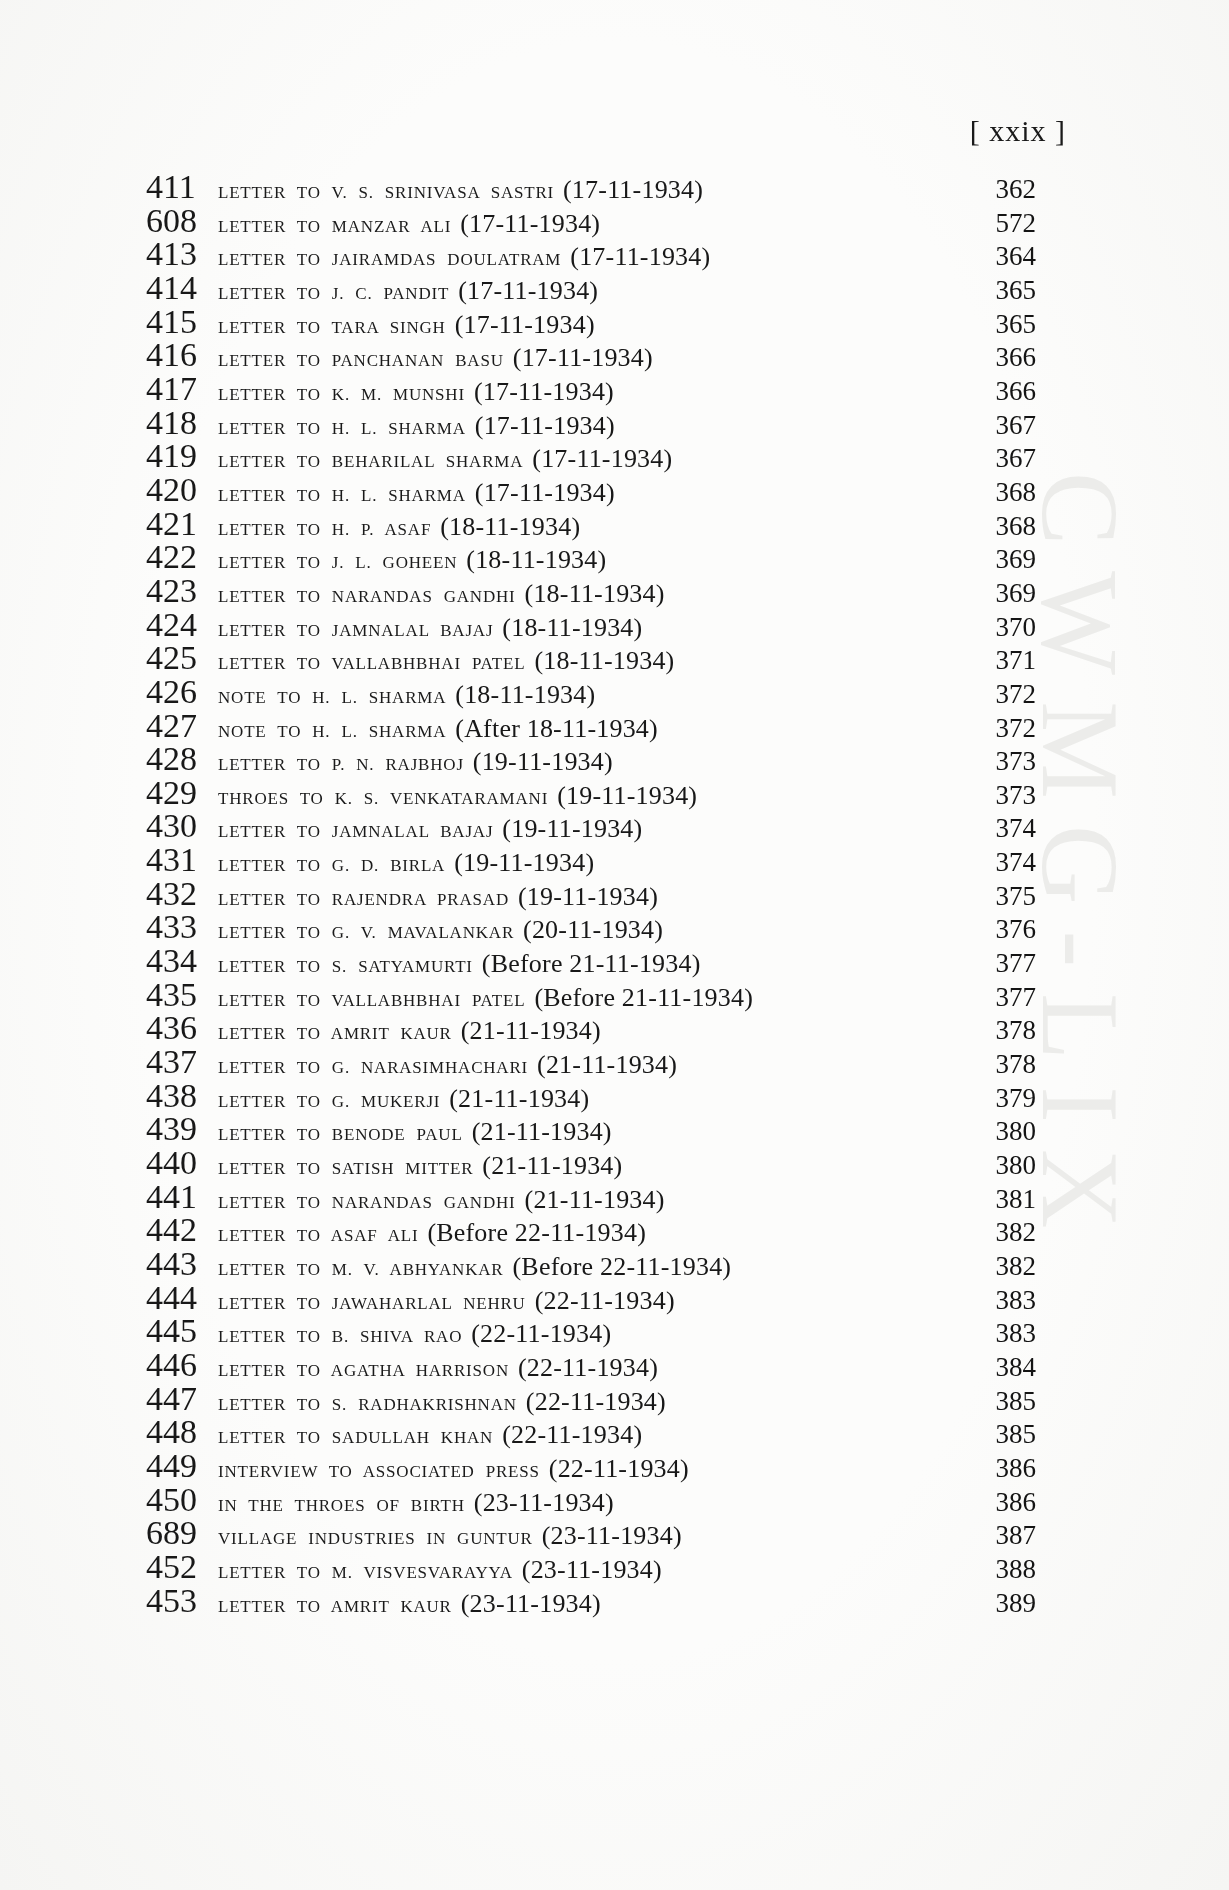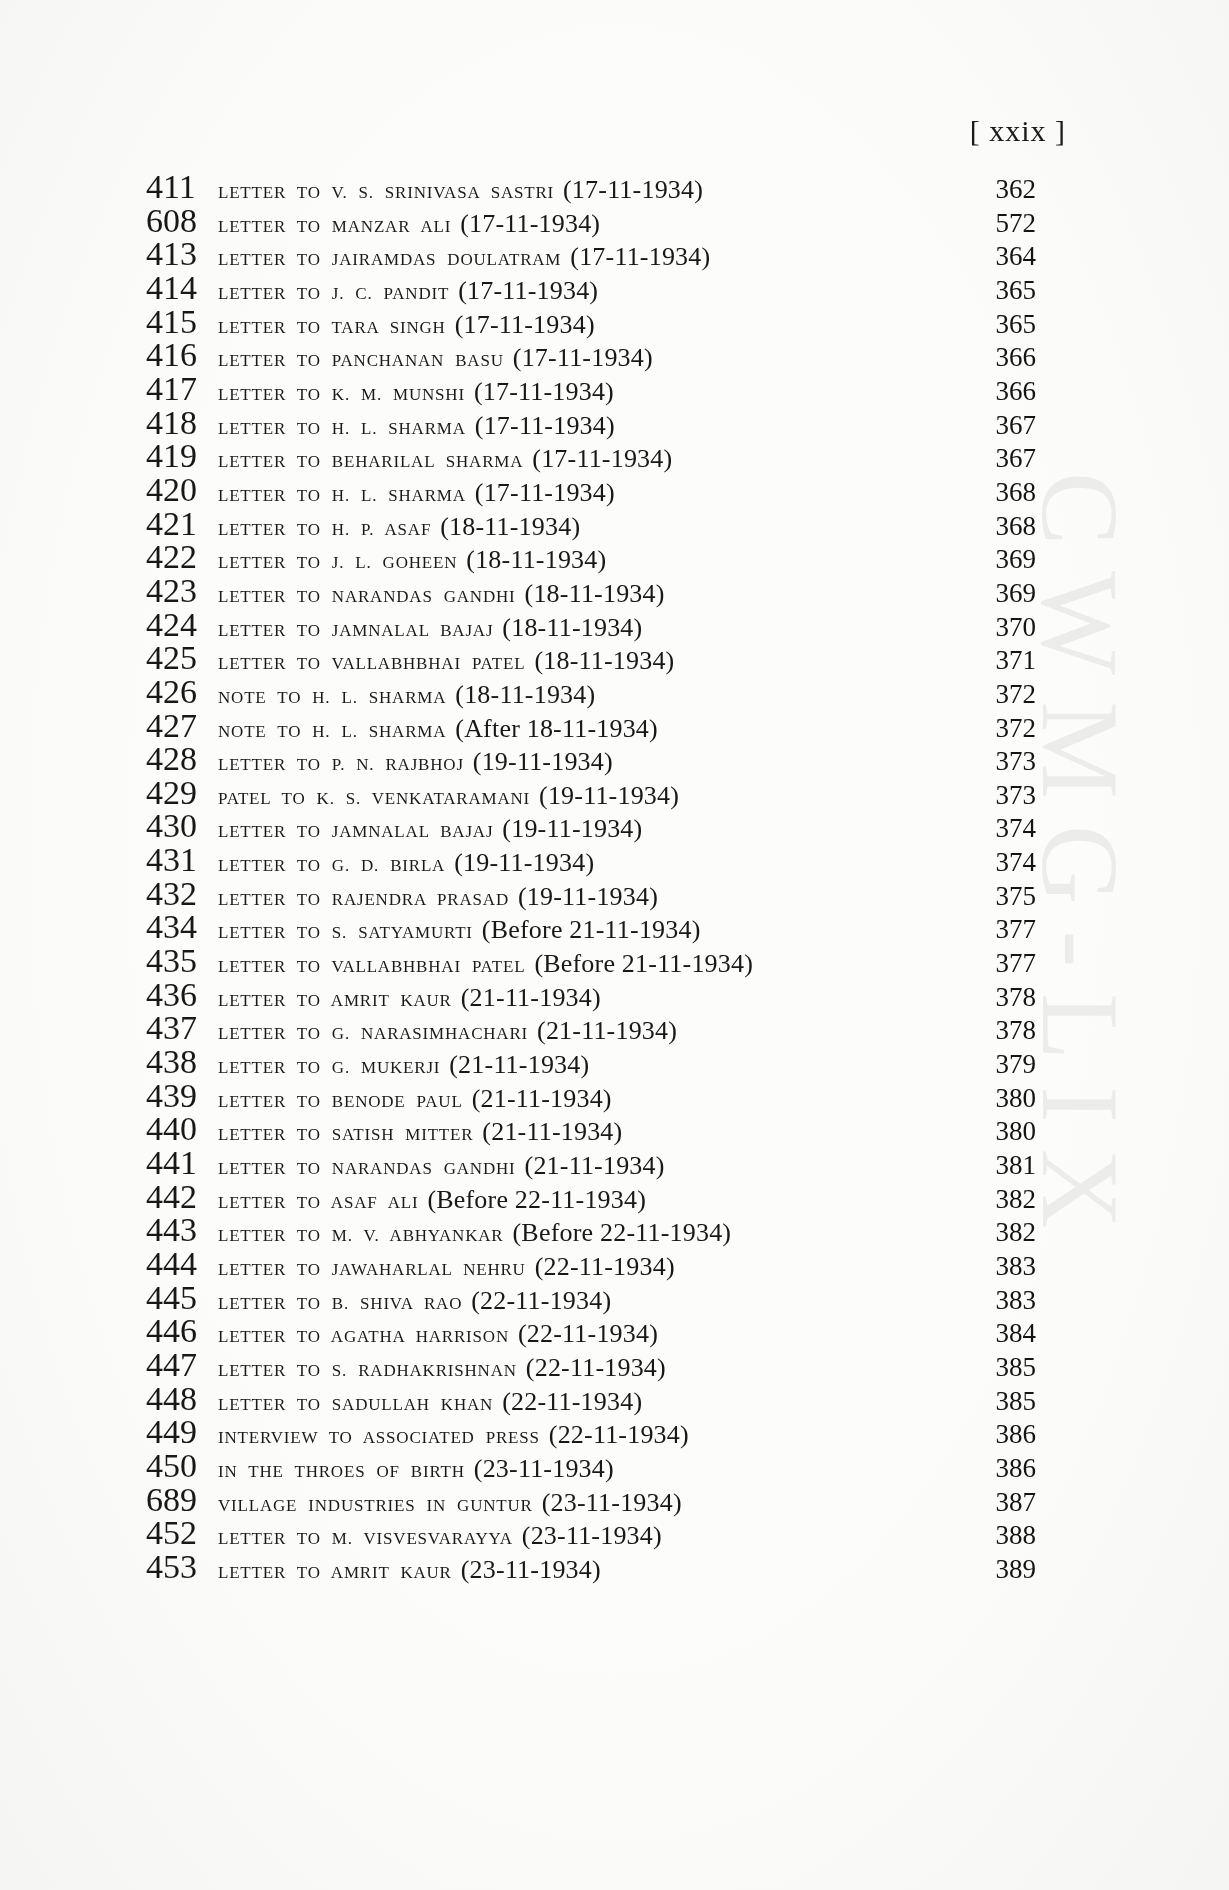--- a/index.html
+++ b/index.html
@@ -225,21 +225,21 @@
   <div class="toc-row">
         <span class="num">428</span>
         <span class="title">LETTER TO P. N. RAJBHOJ</span>
         <span class="date">(19-11-1934)</span>
         <span class="sp"></span>
         <span class="pg">373</span>
       </div>
 
   <div class="toc-row">
         <span class="num">429</span>
-        <span class="title">PATEL TO K. S. VENKATARAMANI</span>
+        <span class="title">THROES TO K. S. VENKATARAMANI</span>
         <span class="date">(19-11-1934)</span>
         <span class="sp"></span>
         <span class="pg">373</span>
       </div>
 
   <div class="toc-row">
         <span class="num">430</span>
         <span class="title">LETTER TO JAMNALAL BAJAJ</span>
         <span class="date">(19-11-1934)</span>
         <span class="sp"></span>
@@ -255,20 +255,27 @@
       </div>
 
   <div class="toc-row">
         <span class="num">432</span>
         <span class="title">LETTER TO RAJENDRA PRASAD</span>
         <span class="date">(19-11-1934)</span>
         <span class="sp"></span>
         <span class="pg">375</span>
       </div>
 
+  <div class="toc-row">
+        <span class="num">433</span>
+        <span class="title">LETTER TO G. V. MAVALANKAR</span>
+        <span class="date">(20-11-1934)</span>
+        <span class="sp"></span>
+        <span class="pg">376</span>
+      </div>
 
   <div class="toc-row">
         <span class="num">434</span>
         <span class="title">LETTER TO S. SATYAMURTI</span>
         <span class="date">(Before 21-11-1934)</span>
         <span class="sp"></span>
         <span class="pg">377</span>
       </div>
 
   <div class="toc-row">

